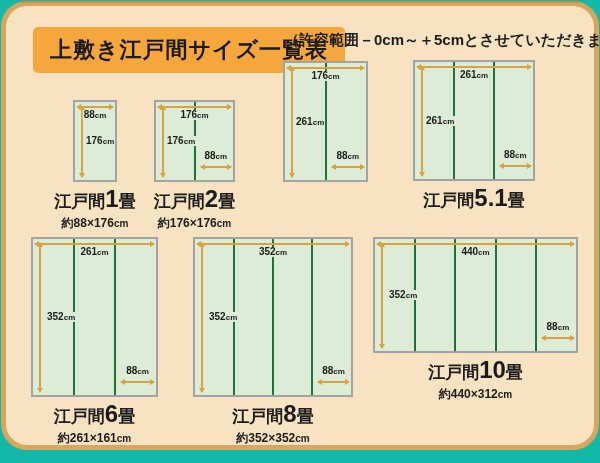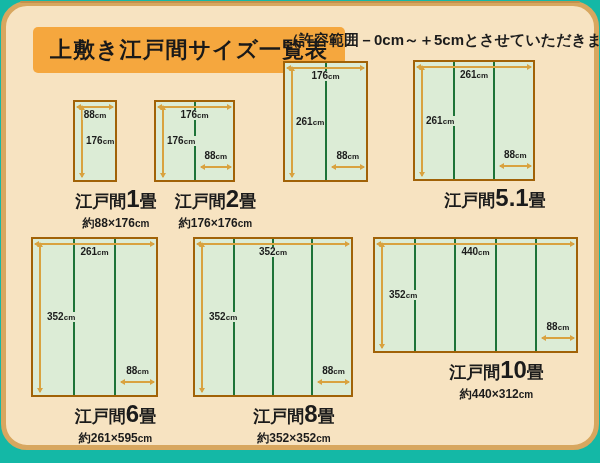--- a/index.html
+++ b/index.html
@@ -28,21 +28,21 @@
     font-size:22px;font-weight:bold;letter-spacing:1px;
     padding:8px 17px;border-radius:5px;white-space:nowrap;
   }
   .note{
     position:absolute;left:284px;top:31px;
     font-size:15px;font-weight:bold;color:#1c1c1c;white-space:nowrap;
   }
   .mat{position:absolute;}
   .rect{
     position:relative;box-sizing:border-box;width:100%;
-    background:#dcecd6;border:2px solid #a16207;
+    background:#dcecd6;border:2px solid #a3a3a3;
   }
   .strip-line{
     position:absolute;top:0;bottom:0;width:2px;margin-left:-1px;
     background:#1e7338;
   }
   .h-arrow{position:absolute;height:2px;background:#d9a23f;}
   .h-arrow::before,.h-arrow::after{
     content:"";position:absolute;top:-2px;width:0;height:0;
     border-top:3px solid transparent;border-bottom:3px solid transparent;
   }
@@ -62,21 +62,21 @@
     position:absolute;font-size:10px;font-weight:bold;color:#1c1c1c;
     line-height:1;white-space:nowrap;background:#dcecd6;padding:0 1px;
   }
   .dim .u{font-size:8px;}
   .top-dim{top:8px;left:50%;transform:translateX(-50%);}
   .side-dim{top:50%;transform:translateY(-50%);left:10px;}
   .bottom-dim{bottom:19px;text-align:center;background:transparent;padding:0;}
   .caption{
     position:relative;left:50%;transform:translateX(-50%);
     width:max-content;margin-top:3px;text-align:center;
-    font-weight:bold;color:#1b1b1b;margin-left:21px;
+    font-weight:bold;color:#1b1b1b;
   }
   .caption .name{font-size:17px;line-height:1.2;}
   .caption .name .num{font-size:24px;}
   .caption .dims{font-size:12px;margin-top:1px;}
   .caption .dims .u2{font-size:10px;}
 </style>
 </head>
 <body>
 
 <div class="page">
@@ -150,21 +150,21 @@
       <div class="strip-line" style="left:66.667%"></div>
       <div class="h-arrow top-arrow"></div>
       <div class="v-arrow side-arrow"></div>
       <div class="h-arrow bottom-arrow" style="width:calc(33.333% - 8px)"></div>
       <div class="dim top-dim"><span>261</span><span class="u">cm</span></div>
       <div class="dim side-dim" style="left:13px"><span>352</span><span class="u">cm</span></div>
       <div class="dim bottom-dim" style="right:2px;width:calc(33.333% - 8px)"><span>88</span><span class="u">cm</span></div>
     </div>
     <div class="caption">
       <div class="name"><span>江戸間</span><span class="num">6</span><span>畳</span></div>
-      <div class="dims"><span>約261×595</span><span class="u2">cm</span></div>
+      <div class="dims"><span>約261×161</span><span class="u2">cm</span></div>
     </div>
   </div>
 
   <div class="mat" style="left:193px;top:237px;width:160px">
     <div class="rect" style="height:160px">
       <div class="strip-line" style="left:25%"></div>
       <div class="strip-line" style="left:50%"></div>
       <div class="strip-line" style="left:75%"></div>
       <div class="h-arrow top-arrow"></div>
       <div class="v-arrow side-arrow"></div>

